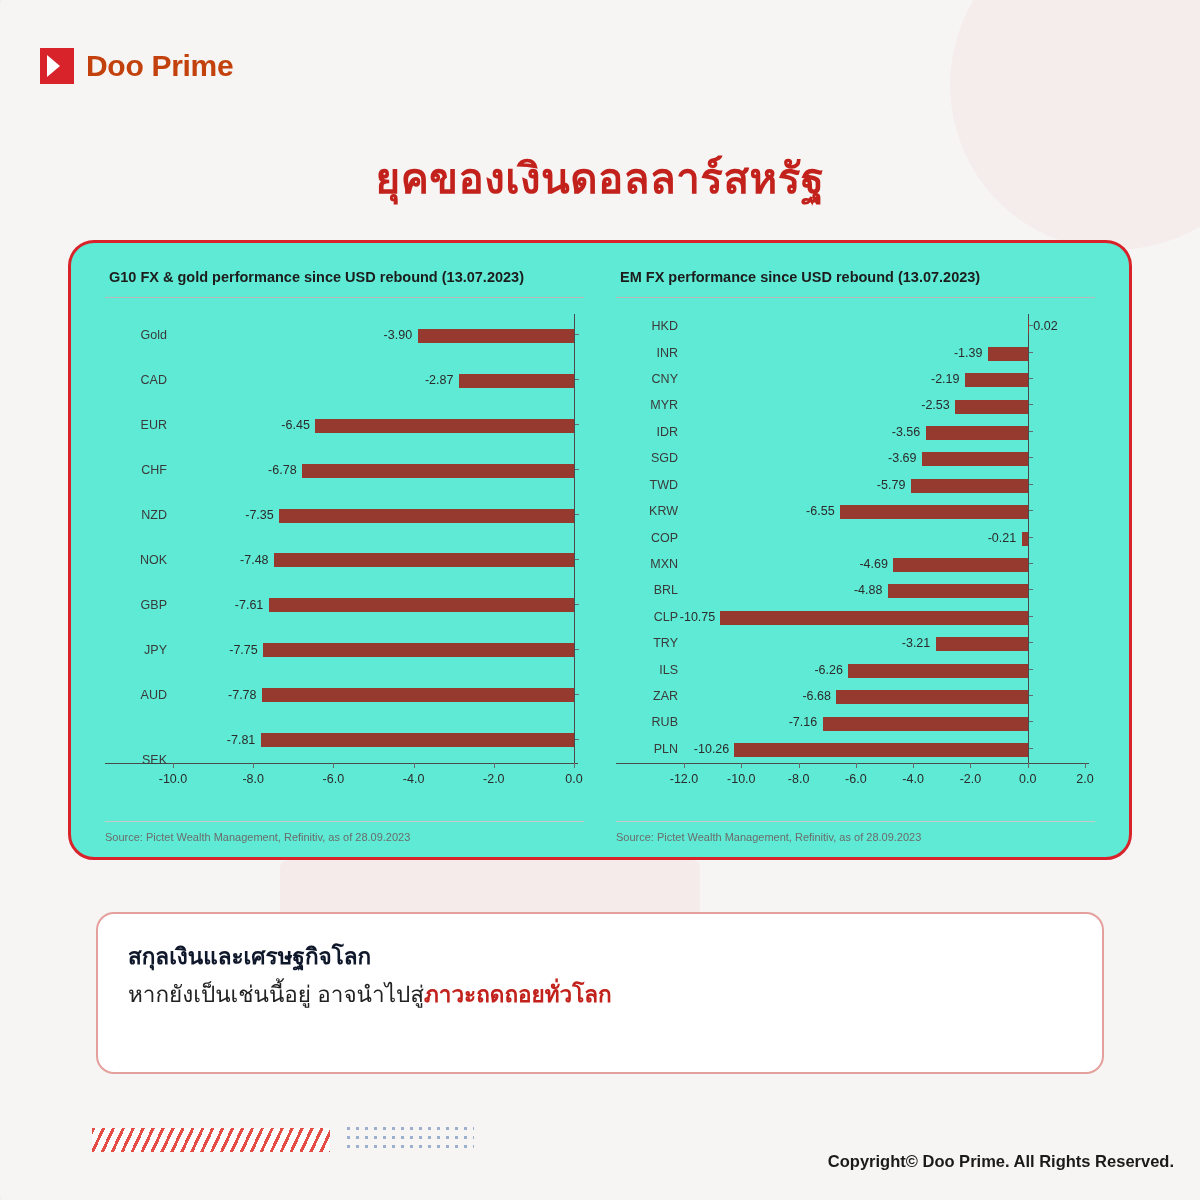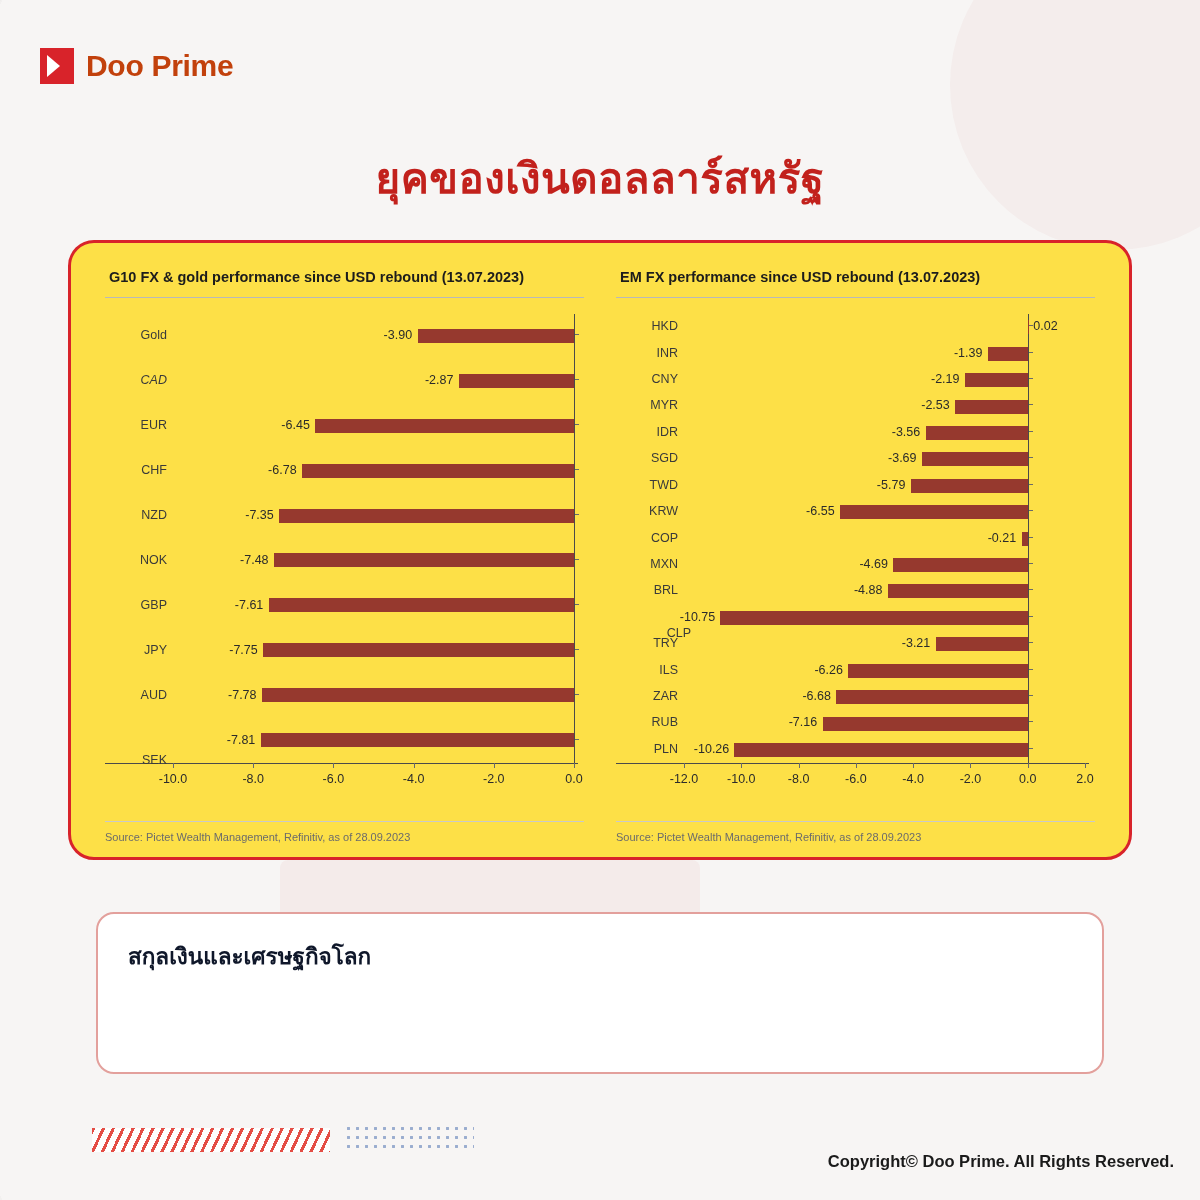--- a/index.html
+++ b/index.html
@@ -58,21 +58,21 @@
     text-align: center;
     font-size: 42px; font-weight: bold; color: #c2211c;
     letter-spacing: 0.5px;
   }
 
   
   .chart-card {
     position: absolute;
     left: 68px; top: 240px;
     width: 1064px; height: 620px;
-    background: #fde047;
+    background: #5eead4;
     border: 3px solid #d8232a;
     border-radius: 26px;
     display: flex;
     padding: 26px 18px 14px 18px;
   }
   .panel {
     flex: 1 1 50%;
     padding: 0 16px;
     display: flex; flex-direction: column;
   }
@@ -195,21 +195,21 @@
           <div class="tick" style="left: 308.6px; top: 449px;"></div>
           <div class="tick-label" style="left: 308.6px; top: 458px;">-4.0</div>
           <div class="tick" style="left: 388.8px; top: 449px;"></div>
           <div class="tick-label" style="left: 388.8px; top: 458px;">-2.0</div>
           <div class="tick" style="left: 469px; top: 449px;"></div>
           <div class="tick-label" style="left: 469px; top: 458px;">0.0</div>
           <div class="cat-label" style="left: 0px; width: 62px; top: 14.45px;">Gold</div>
           <div class="bar" style="left: 312.61px; width: 156.39px; top: 14.95px; background: rgb(150, 57, 46);"></div>
           <div class="tick" style="left: 470px; top: 20.45px; width: 4px; height: 1px;"></div>
           <div class="val-label" style="top: 14.45px; left: 278.61px;">-3.90</div>
-          <div class="cat-label" style="left: 0px; width: 62px; top: 59.35px; font-style: italic;">CAD</div>
+          <div class="cat-label" style="left: 0px; width: 62px; top: 59.35px;">CAD</div>
           <div class="bar" style="left: 353.913px; width: 115.087px; top: 59.85px; background: rgb(150, 57, 46);"></div>
           <div class="tick" style="left: 470px; top: 65.35px; width: 4px; height: 1px;"></div>
           <div class="val-label" style="top: 59.35px; left: 319.913px;">-2.87</div>
           <div class="cat-label" style="left: 0px; width: 62px; top: 104.25px;">EUR</div>
           <div class="bar" style="left: 210.355px; width: 258.645px; top: 104.75px; background: rgb(150, 57, 46);"></div>
           <div class="tick" style="left: 470px; top: 110.25px; width: 4px; height: 1px;"></div>
           <div class="val-label" style="top: 104.25px; left: 176.355px;">-6.45</div>
           <div class="cat-label" style="left: 0px; width: 62px; top: 149.15px;">CHF</div>
           <div class="bar" style="left: 197.122px; width: 271.878px; top: 149.65px; background: rgb(150, 57, 46);"></div>
           <div class="tick" style="left: 470px; top: 155.15px; width: 4px; height: 1px;"></div>
@@ -302,21 +302,21 @@
           <div class="tick" style="left: 412.714px; top: 222.5px; width: 4px; height: 1px;"></div>
           <div class="val-label" style="top: 216.5px; left: 371.699px;">-0.21</div>
           <div class="cat-label" style="left: 0px; width: 62px; top: 242.912px;">MXN</div>
           <div class="bar" style="left: 277.379px; width: 134.335px; top: 244.045px; background: rgb(150, 57, 46);"></div>
           <div class="tick" style="left: 412.714px; top: 248.912px; width: 4px; height: 1px;"></div>
           <div class="val-label" style="top: 242.912px; left: 243.379px;">-4.69</div>
           <div class="cat-label" style="left: 0px; width: 62px; top: 269.324px;">BRL</div>
           <div class="bar" style="left: 271.937px; width: 139.777px; top: 270.456px; background: rgb(150, 57, 46);"></div>
           <div class="tick" style="left: 412.714px; top: 275.324px; width: 4px; height: 1px;"></div>
           <div class="val-label" style="top: 269.324px; left: 237.937px;">-4.88</div>
-          <div class="cat-label" style="left: 13px; width: 62px; top: 295.735px; margin-top: 16px;">CLP</div>
+          <div class="cat-label" style="left: 0px; width: 62px; top: 295.735px;">CLP</div>
           <div class="bar" style="left: 103.804px; width: 307.911px; top: 296.868px; background: rgb(150, 57, 46);"></div>
           <div class="tick" style="left: 412.714px; top: 301.735px; width: 4px; height: 1px;"></div>
           <div class="val-label" style="top: 295.735px; left: 63.8036px;">-10.75</div>
           <div class="cat-label" style="left: 0px; width: 62px; top: 322.147px;">TRY</div>
           <div class="bar" style="left: 319.771px; width: 91.9436px; top: 323.28px; background: rgb(150, 57, 46);"></div>
           <div class="tick" style="left: 412.714px; top: 328.147px; width: 4px; height: 1px;"></div>
           <div class="val-label" style="top: 322.147px; left: 285.771px;">-3.21</div>
           <div class="cat-label" style="left: 0px; width: 62px; top: 348.559px;">ILS</div>
           <div class="bar" style="left: 232.41px; width: 179.304px; top: 349.692px; background: rgb(150, 57, 46);"></div>
           <div class="tick" style="left: 412.714px; top: 354.559px; width: 4px; height: 1px;"></div>
@@ -335,17 +335,20 @@
           <div class="val-label" style="top: 427.794px; left: 77.8386px;">-10.26</div>
         </div>
     </div>
     <div class="source">Source: Pictet Wealth Management, Refinitiv, as of 28.09.2023</div>
   </div>
 
 </div>
 
 <div class="caption-card">
   <div class="caption-line bold-red">สกุลเงินและเศรษฐกิจโลก</div>
+  <div class="caption-line">
+    <span>หากยังเป็นเช่นนี้อยู่ อาจนำไปสู่</span><span class="hl">ภาวะถดถอยทั่วโลก</span>
+  </div>
 </div>
 
 <div class="stripes"></div>
 <div class="dots"></div>
 <div class="copyright">Copyright© Doo Prime. All Rights Reserved.</div>
 
 </body></html>

